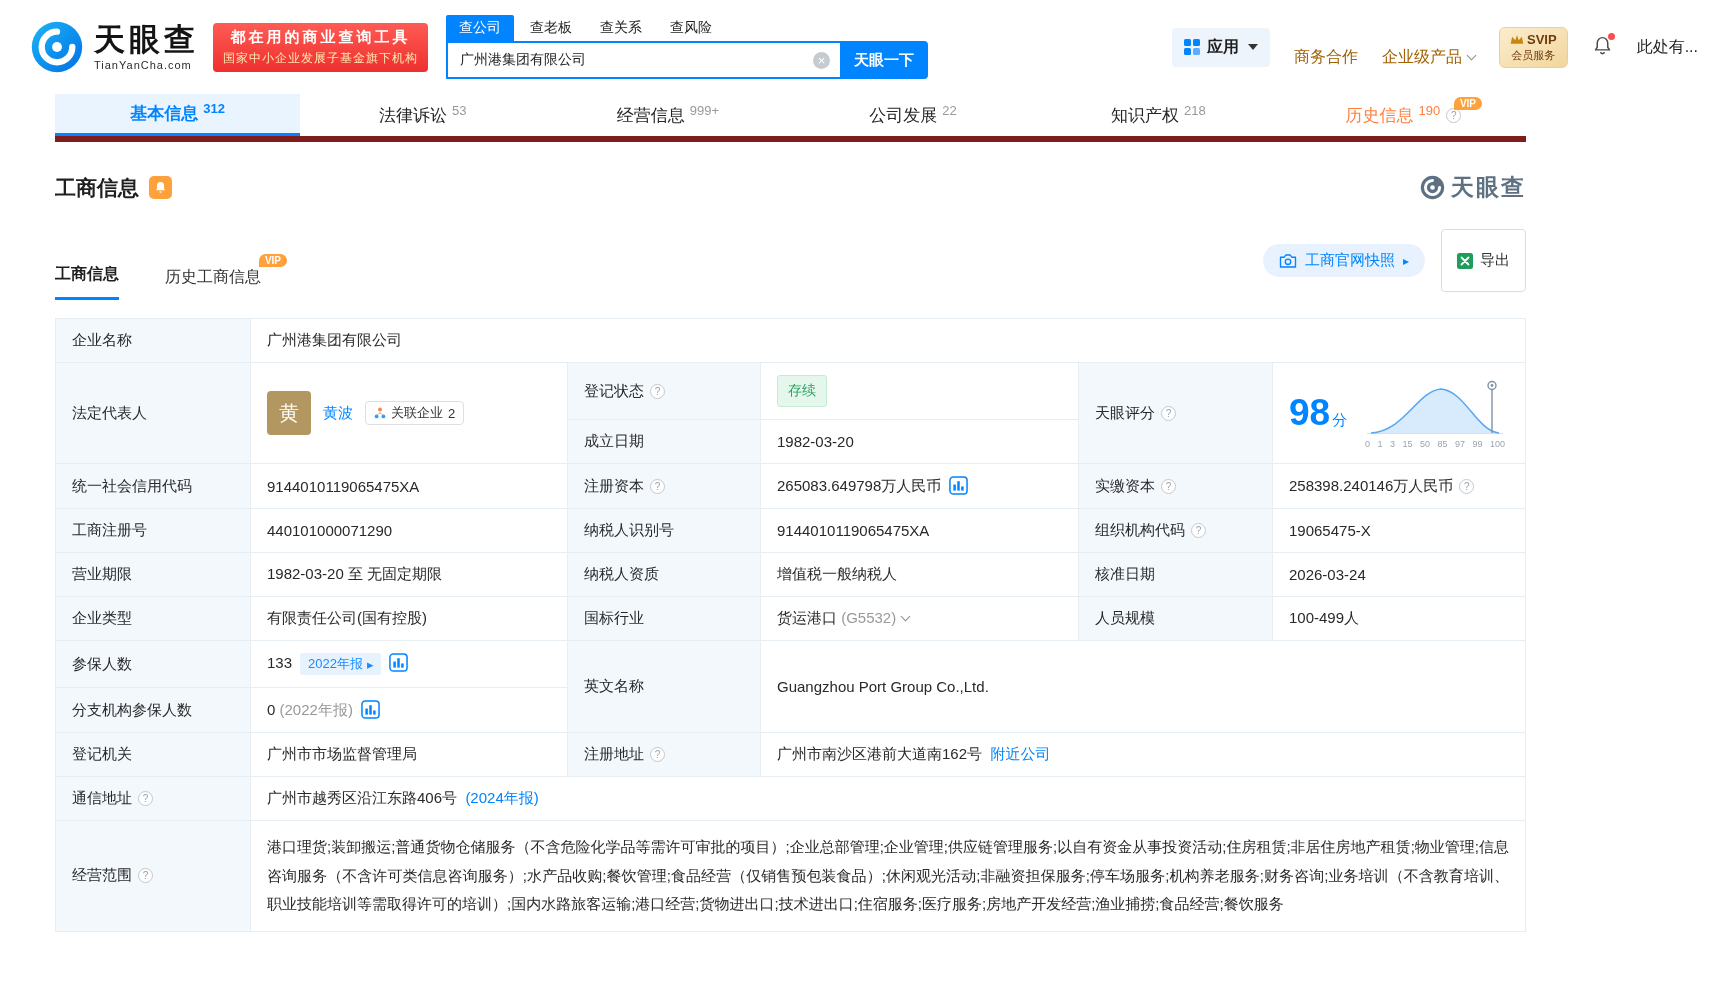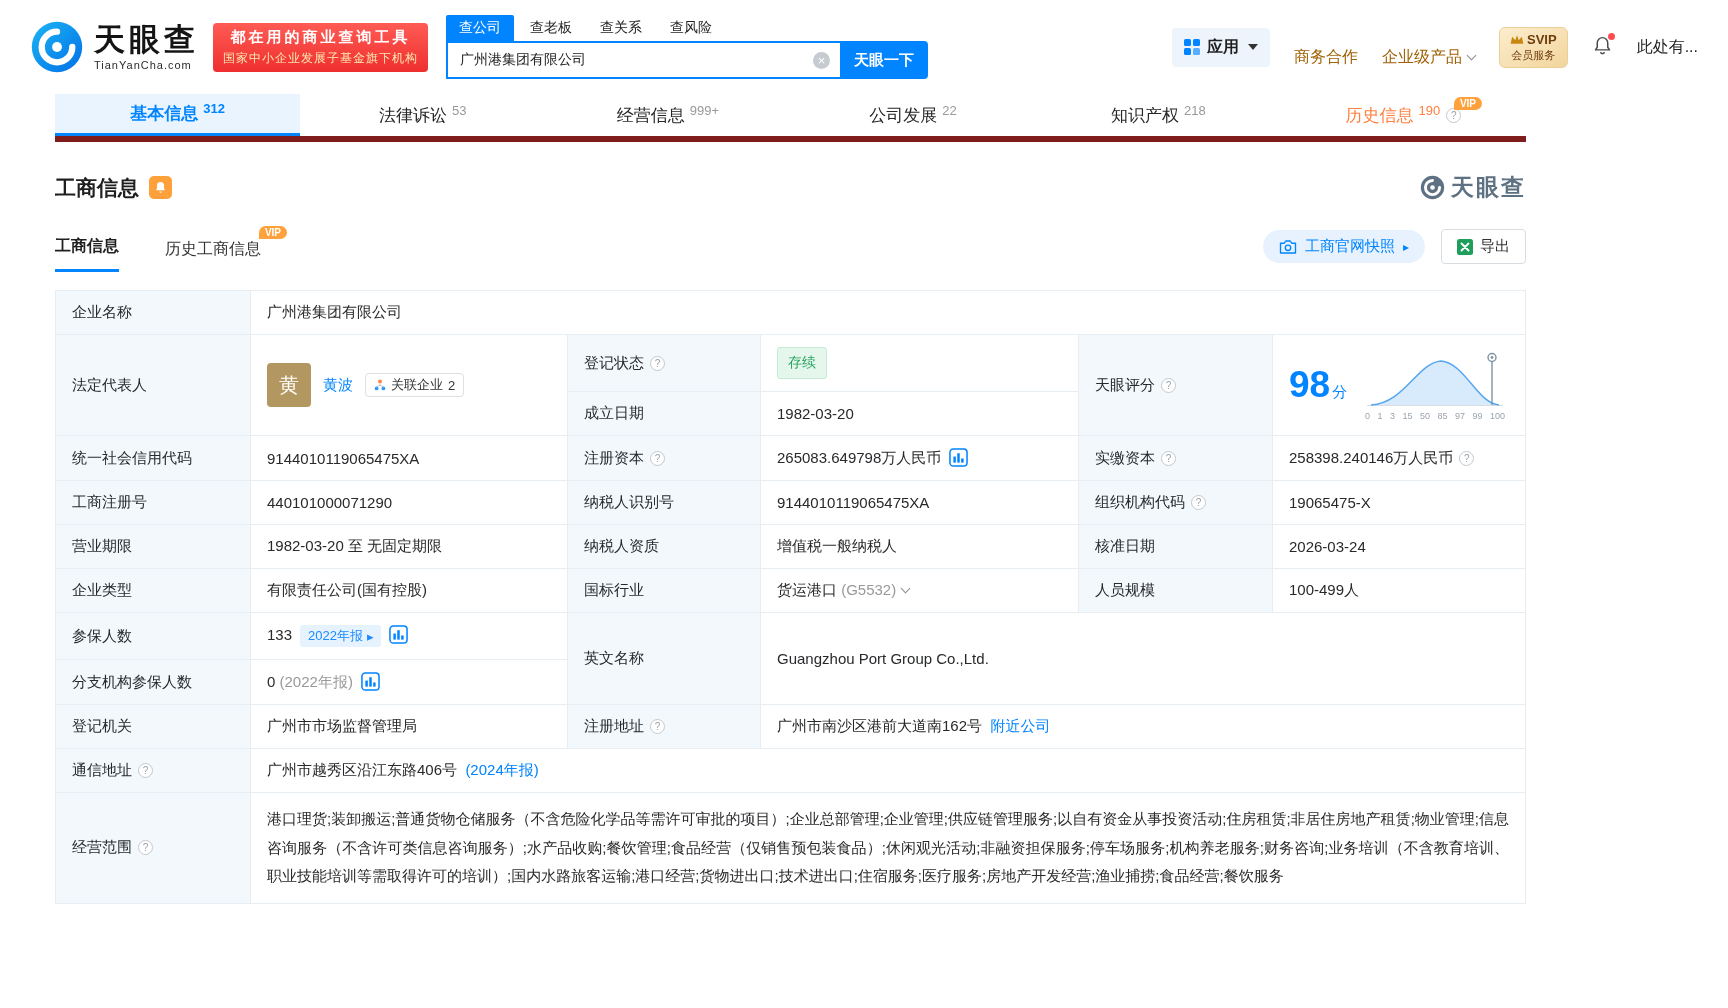--- a/index.html
+++ b/index.html
@@ -54,21 +54,21 @@
   .bell-badge { width:23px; height:23px; background:#ffa13a; border-radius:5px; margin-left:10px; display:flex; align-items:center; justify-content:center; cursor:pointer; }
   .watermark { margin-left:auto; display:flex; align-items:center; gap:6px; color:#5d7183; font-size:23px; font-weight:bold; letter-spacing:2px; }
 
   .subtab-row { display:flex; align-items:flex-end; margin-top:26px; }
   .sub-tab { font-size:16px; color:#333; margin-right:46px; padding-bottom:12px; position:relative; cursor:pointer; }
   .sub-tab.active { font-weight:bold; border-bottom:3px solid #0084ff; color:#1f1f1f; }
   .sub-tab .vip-inline { position:absolute; top:-13px; right:-26px; background:#ffa23e; color:#fff; font-size:10px; font-weight:bold; padding:1px 6px; border-radius:7px 7px 7px 0; }
   .subtab-actions { margin-left:auto; display:flex; align-items:center; gap:16px; padding-bottom:8px; }
   .snapshot-btn { display:flex; align-items:center; gap:8px; background:#e7f2fe; color:#0084ff; font-size:15px; padding:7px 16px; border-radius:17px; cursor:pointer; }
   .snapshot-arrow { color:#0084ff; font-size:12px; }
-  .export-btn { display:flex; align-items:center; gap:7px; border:1px solid #d8dde2; background:#fff; color:#333; font-size:15px; padding:7px 15px; border-radius:4px; cursor:pointer; }
+  .export-btn { display:flex; align-items:center; gap:7px; border:1px solid #d8dde2; background:#fff; color:#333; font-size:15px; padding:21px 15px; border-radius:4px; cursor:pointer; }
 
   
   table.info { width:100%; border-collapse:collapse; margin-top:18px; font-size:15px; }
   table.info td { border:1px solid #e6edf3; padding:12px 16px; vertical-align:middle; color:#28292b; }
   td.lbl { background:#f2f8fc; color:#414b53; }
   .blue { color:#0084ff; text-decoration:none; cursor:pointer; }
   .gray { color:#999; }
 
   .rep-cell { display:flex; align-items:center; gap:12px; }
   .avatar { width:44px; height:44px; background:#b39760; border-radius:4px; color:#fff; font-size:20px; display:flex; align-items:center; justify-content:center; }

